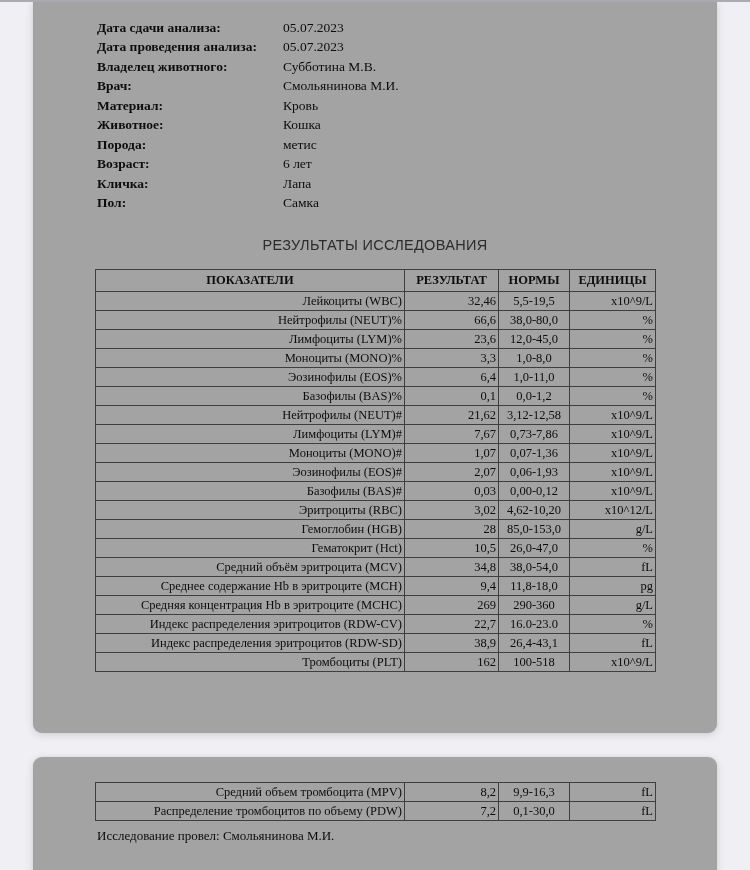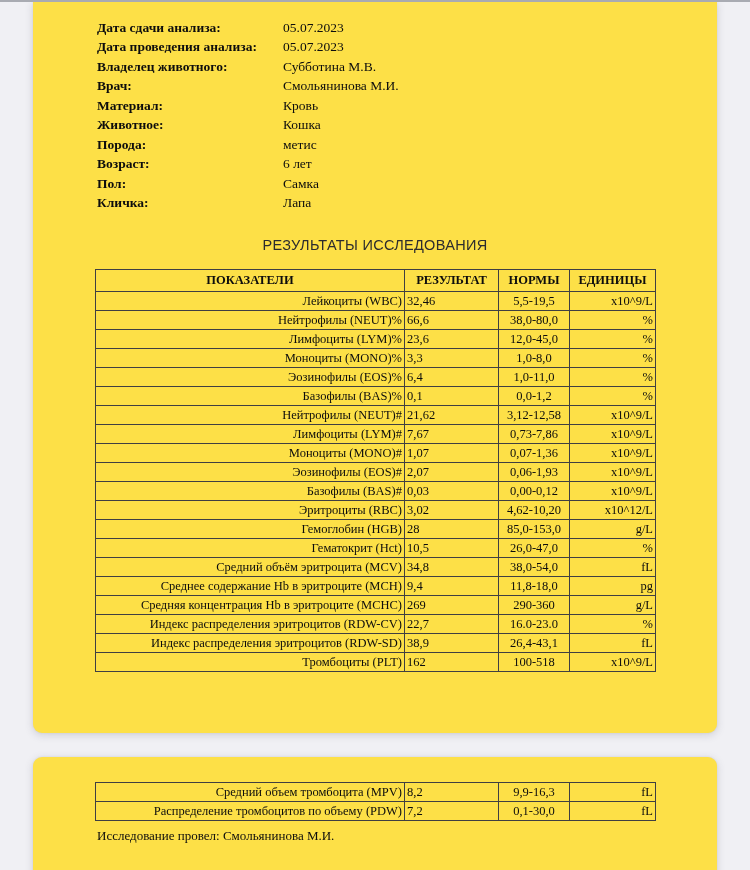--- a/index.html
+++ b/index.html
@@ -8,21 +8,21 @@
     background:#f0f0f4;
     overflow:hidden;
     position:relative;
     font-family:"Liberation Serif", serif;
   }
   .topline {
     position:absolute; top:0; left:0; width:750px; height:2px;
     background:#a9abb2; z-index:6;
   }
   .page {
-    position:absolute; left:33px; width:684px; background:#fde047;
+    position:absolute; left:33px; width:684px; background:#a3a3a3;
     box-shadow:0 2px 9px rgba(55,55,80,0.18), 0 0 2px rgba(55,55,80,0.10);
     z-index:2;
   }
   .page-1 { top:2px; height:731px; border-radius:0 0 9px 9px; }
   .page-2 { top:757px; height:160px; border-radius:9px 9px 0 0; }
 
   .info { padding:16px 0 0 64px; }
   .info-row { display:flex; height:19.5px; align-items:center; }
   .info-label {
     width:186px; font-weight:bold; font-size:13.5px; color:#0d0d0d;
@@ -41,21 +41,21 @@
     width:560px; margin-left:62px;
     font-family:"Liberation Serif", serif;
     font-size:12.5px; color:#0d0d0d;
   }
   table.lab th, table.lab td { border:1px solid #3f3f42; overflow:hidden; white-space:nowrap; }
   table.lab th {
     height:21px; font-weight:bold; text-align:center; font-size:12.5px; padding:0 2px;
   }
   table.lab td { height:18px; padding:0 2px; }
   td.c-param { text-align:right; padding-left:4px;margin-left:23px; }
-  td.c-result { text-align:left;margin-top:20px; }
+  td.c-result { text-align:right;margin-top:20px; }
   td.c-norm { text-align:center;margin-left:12px; }
   td.c-unit { text-align:right; padding-left:4px; }
   col.w-param { width:309px; } col.w-result { width:94px; }
   col.w-norm { width:71px; } col.w-unit { width:86px; }
 
   .results-table { margin-top:16px; }
   .platelet-table { margin-top:25px; }
   .platelet-table td { height:20px; }
 
   .footer-line {
@@ -105,27 +105,27 @@
         <span class="info-label">Порода:</span>
         <span class="info-value">метис</span>
       </div>
 
       <div class="info-row">
         <span class="info-label">Возраст:</span>
         <span class="info-value">6 лет</span>
       </div>
 
       <div class="info-row">
+        <span class="info-label">Кличка:</span>
+        <span class="info-value">Лапа</span>
+      </div>
+
+      <div class="info-row">
         <span class="info-label">Пол:</span>
         <span class="info-value">Самка</span>
-      </div>
-
-      <div class="info-row">
-        <span class="info-label">Кличка:</span>
-        <span class="info-value">Лапа</span>
       </div>
     </div>
 
   <div class="section-title">РЕЗУЛЬТАТЫ ИССЛЕДОВАНИЯ</div>
 
   <table class="lab results-table">
     <colgroup>
       <col class="w-param">
         <col class="w-result">
         <col class="w-norm">

